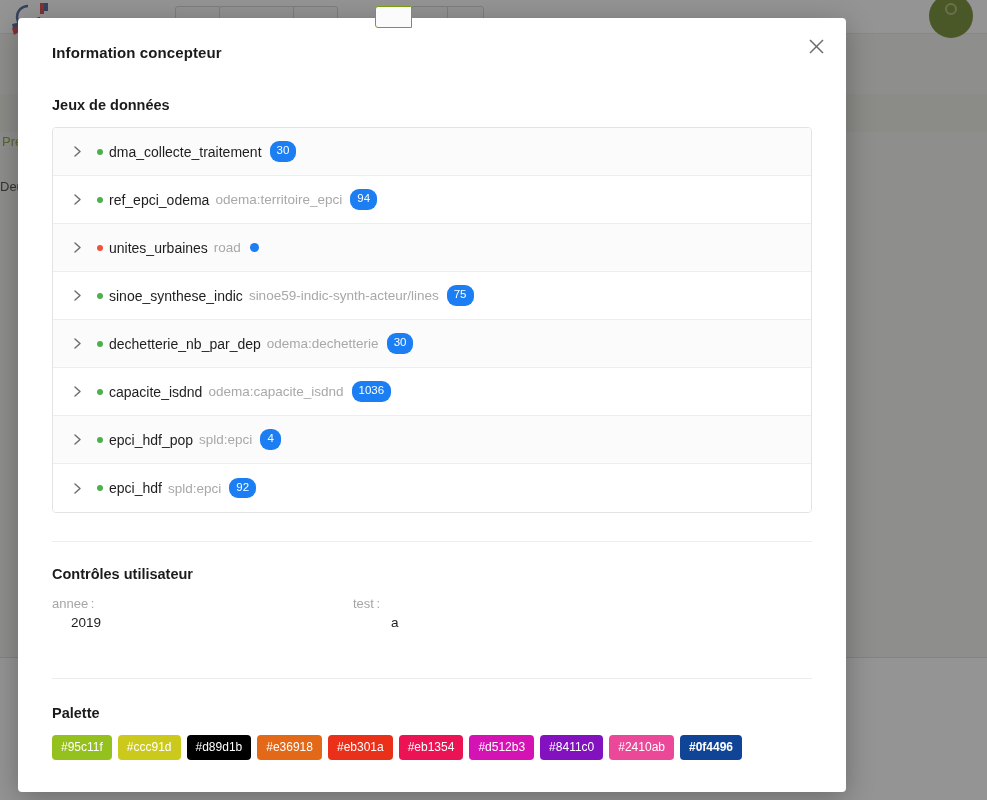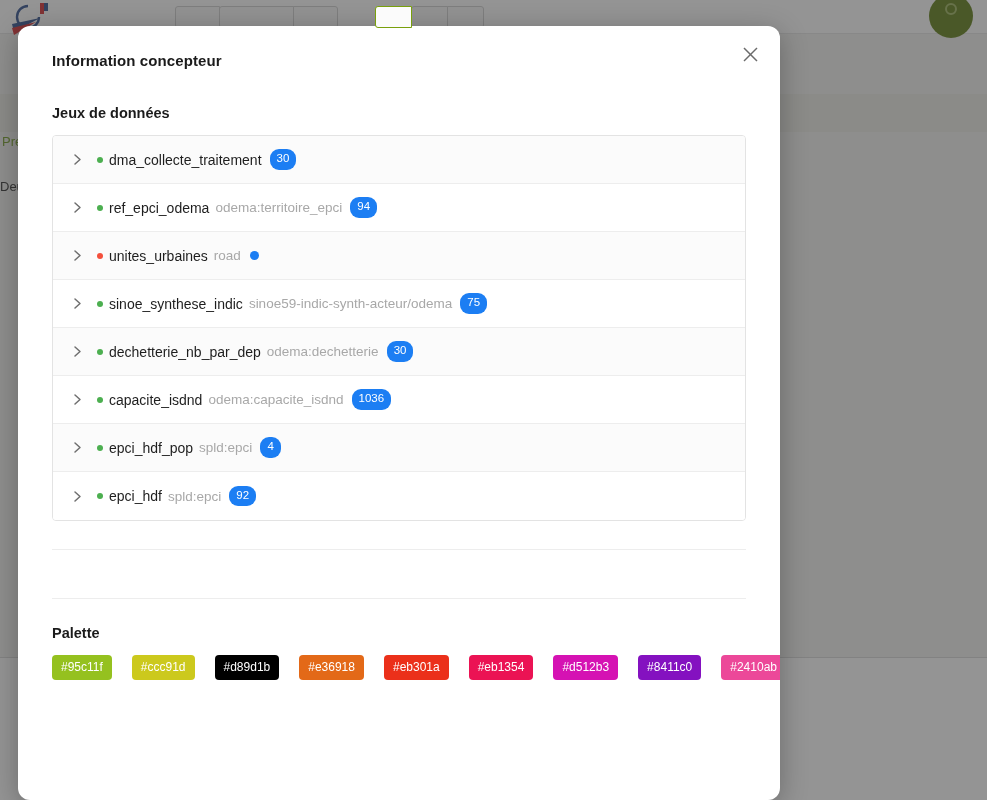--- a/index.html
+++ b/index.html
@@ -70,26 +70,25 @@
   
   #scrim {
     position: absolute; inset: 0;
     background: rgba(60,60,60,0.55);
   }
 
   
   #modal {
     position: absolute;
     left: 18px; top: 18px;
-    width: 762px; height: 774px;
+    width: 828px; height: 774px;
     background: #ffffff;
-    border-radius: 12px;
+    border-radius: 4px;
     box-shadow: 0 6px 28px rgba(0,0,0,0.28);
     overflow: hidden;
-    margin-top: 8px;
   }
   .modal-close {
     position: absolute; right: 16px; top: 14px;
     width: 28px; height: 28px;
     display: flex; align-items: center; justify-content: center;
     cursor: pointer;
   }
   .modal-close svg { display: block; }
 
   .modal-body {
@@ -179,21 +178,21 @@
   .control-value {
     font-size: 13.5px; color: #1e1e1e;
     margin-top: 4px;
     padding-left: 19px;
   }
   .control-value.indent-wide { padding-left: 38px; }
 
   
   .palette-section { margin-top: 26px; }
   .swatches {
-    display: flex; gap: 20px;
+    display: flex; gap: 6px;
     margin-top: 14px;
   }
   .swatch {
     color: #ffffff;
     font-size: 12px;
     padding: 5px 9px 6px 9px;
     border-radius: 4px;
     white-space: nowrap;
     cursor: pointer;
   }
@@ -291,21 +290,21 @@
           <span class="ds-badge dot-only" style="background: rgb(28, 126, 243);"></span>
         </div>
         <div class="ds-row">
           <span class="chevron">
             <svg width="13" height="13" viewBox="0 0 13 13">
               <polyline points="4,2 9,6.5 4,11" fill="none" stroke="#6f6f6f" stroke-width="1.5" stroke-linecap="round" stroke-linejoin="round"></polyline>
             </svg>
           </span>
           <span class="status-dot" style="background: rgb(76, 175, 80);"></span>
           <span class="ds-name">sinoe_synthese_indic</span>
-          <span class="ds-source">sinoe59-indic-synth-acteur/odema</span>
+          <span class="ds-source">sinoe59-indic-synth-acteur/lines</span>
           <span class="ds-badge" style="background: rgb(28, 126, 243);">75</span>
         </div>
         <div class="ds-row">
           <span class="chevron">
             <svg width="13" height="13" viewBox="0 0 13 13">
               <polyline points="4,2 9,6.5 4,11" fill="none" stroke="#6f6f6f" stroke-width="1.5" stroke-linecap="round" stroke-linejoin="round"></polyline>
             </svg>
           </span>
           <span class="status-dot" style="background: rgb(76, 175, 80);"></span>
           <span class="ds-name">dechetterie_nb_par_dep</span>
@@ -342,20 +341,33 @@
           </span>
           <span class="status-dot" style="background: rgb(76, 175, 80);"></span>
           <span class="ds-name">epci_hdf</span>
           <span class="ds-source">spld:epci</span>
           <span class="ds-badge" style="background: rgb(28, 126, 243);">92</span>
         </div>
       </div>
 
     <div class="divider"></div>
 
+    <div class="controls-section">
+      <h2 class="section-head">Contrôles utilisateur</h2>
+      <div class="controls-grid" id="controls-grid">
+          <div class="control-cell">
+            <div class="control-label">annee :</div>
+            <div class="control-value">2019</div>
+          </div>
+          <div class="control-cell">
+            <div class="control-label">test :</div>
+            <div class="control-value indent-wide">a</div>
+          </div>
+        </div>
+    </div>
 
     <div class="divider" style="margin-top:48px"></div>
 
     <div class="palette-section">
       <h2 class="section-head">Palette</h2>
       <div class="swatches" id="swatches">
           <div class="swatch" style="background: rgb(149, 193, 31);">#95c11f</div>
           <div class="swatch" style="background: rgb(204, 201, 29);">#ccc91d</div>
           <div class="swatch" style="background: #000000;">#d89d1b</div>
           <div class="swatch" style="background: rgb(227, 105, 24);">#e36918</div>

